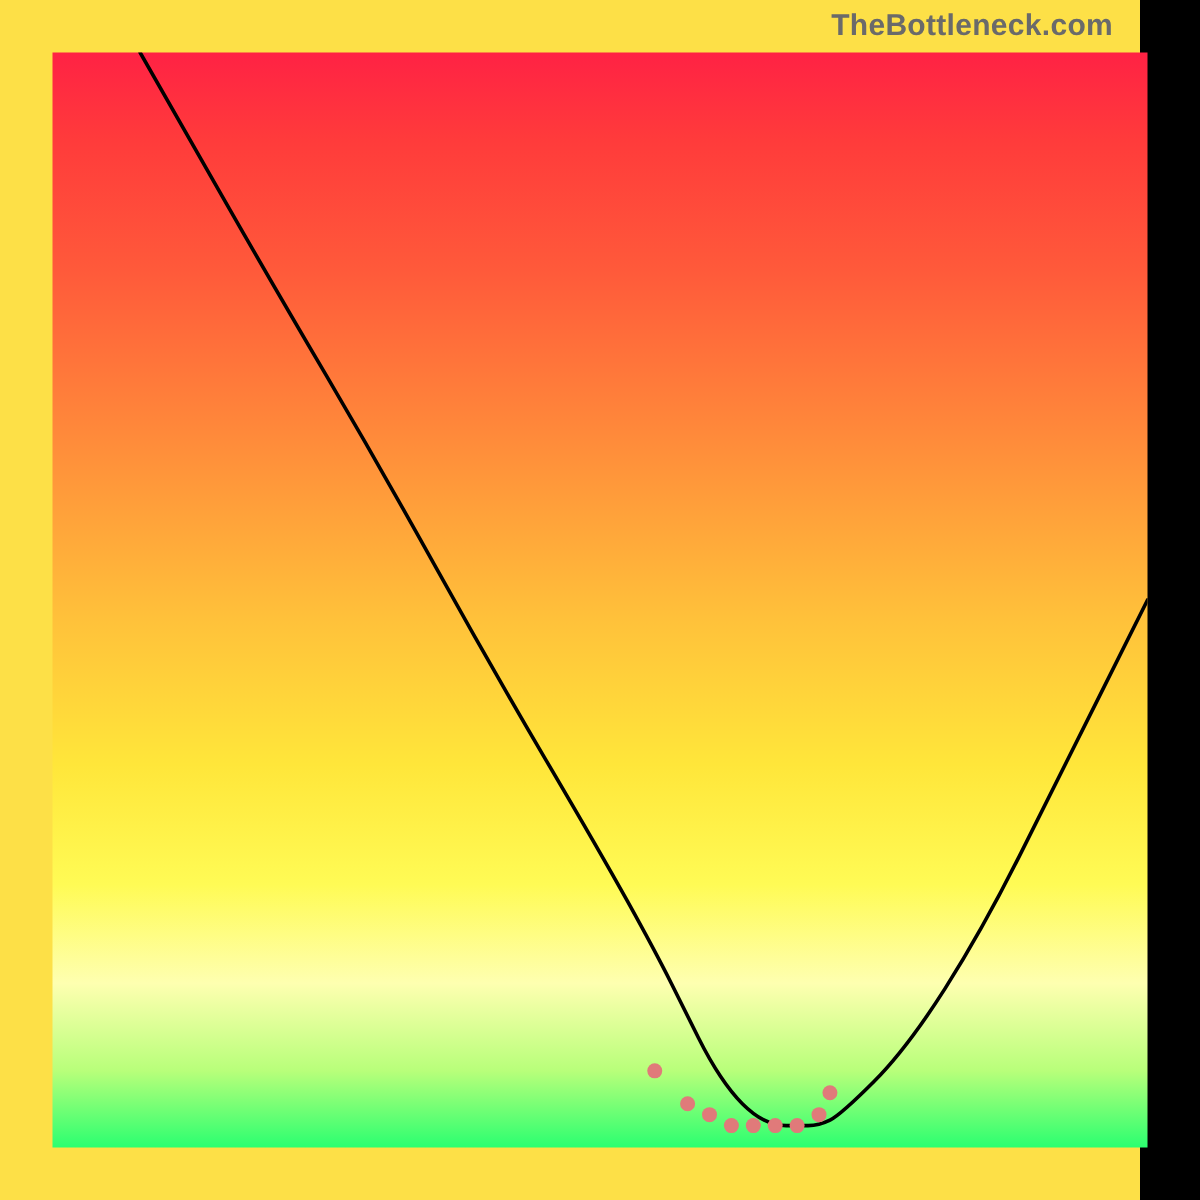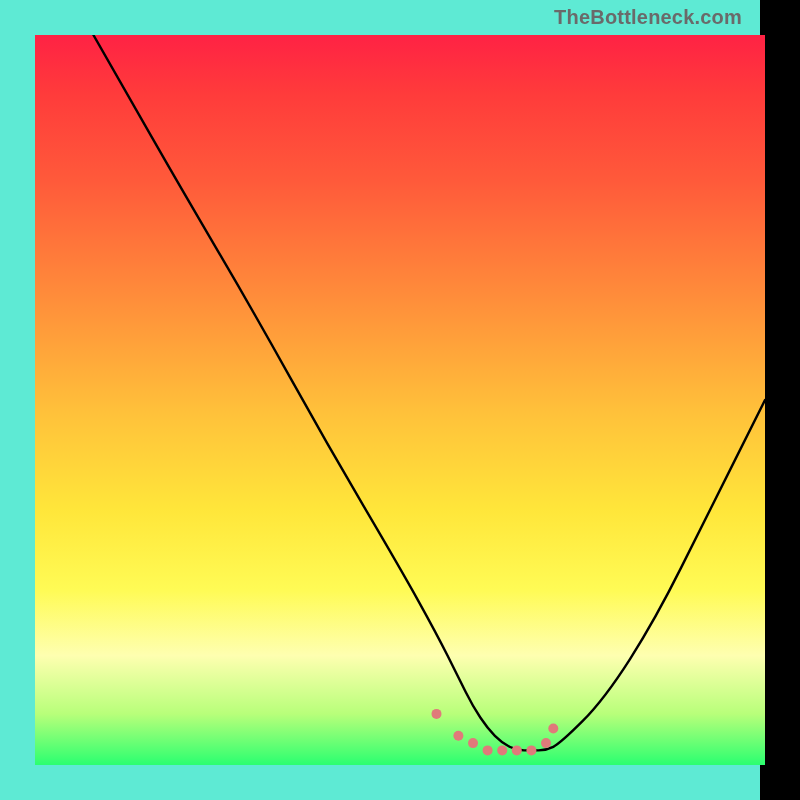--- a/index.html
+++ b/index.html
@@ -10,21 +10,21 @@
     background: #000;
     overflow: hidden;
     font-family: Arial, Helvetica, sans-serif;
   }
   .frame {
     position: absolute;
     top: 0;
     left: 0;
     width: 760px;
     height: 800px;
-    background: #5eead4;
+    background: #fde047;
   }
   .plot {
     position: absolute;
     top: 35px;
     left: 35px;
     width: 730px;
     height: 730px;
     background: linear-gradient(
       to bottom,
       #ff2244 0%,

